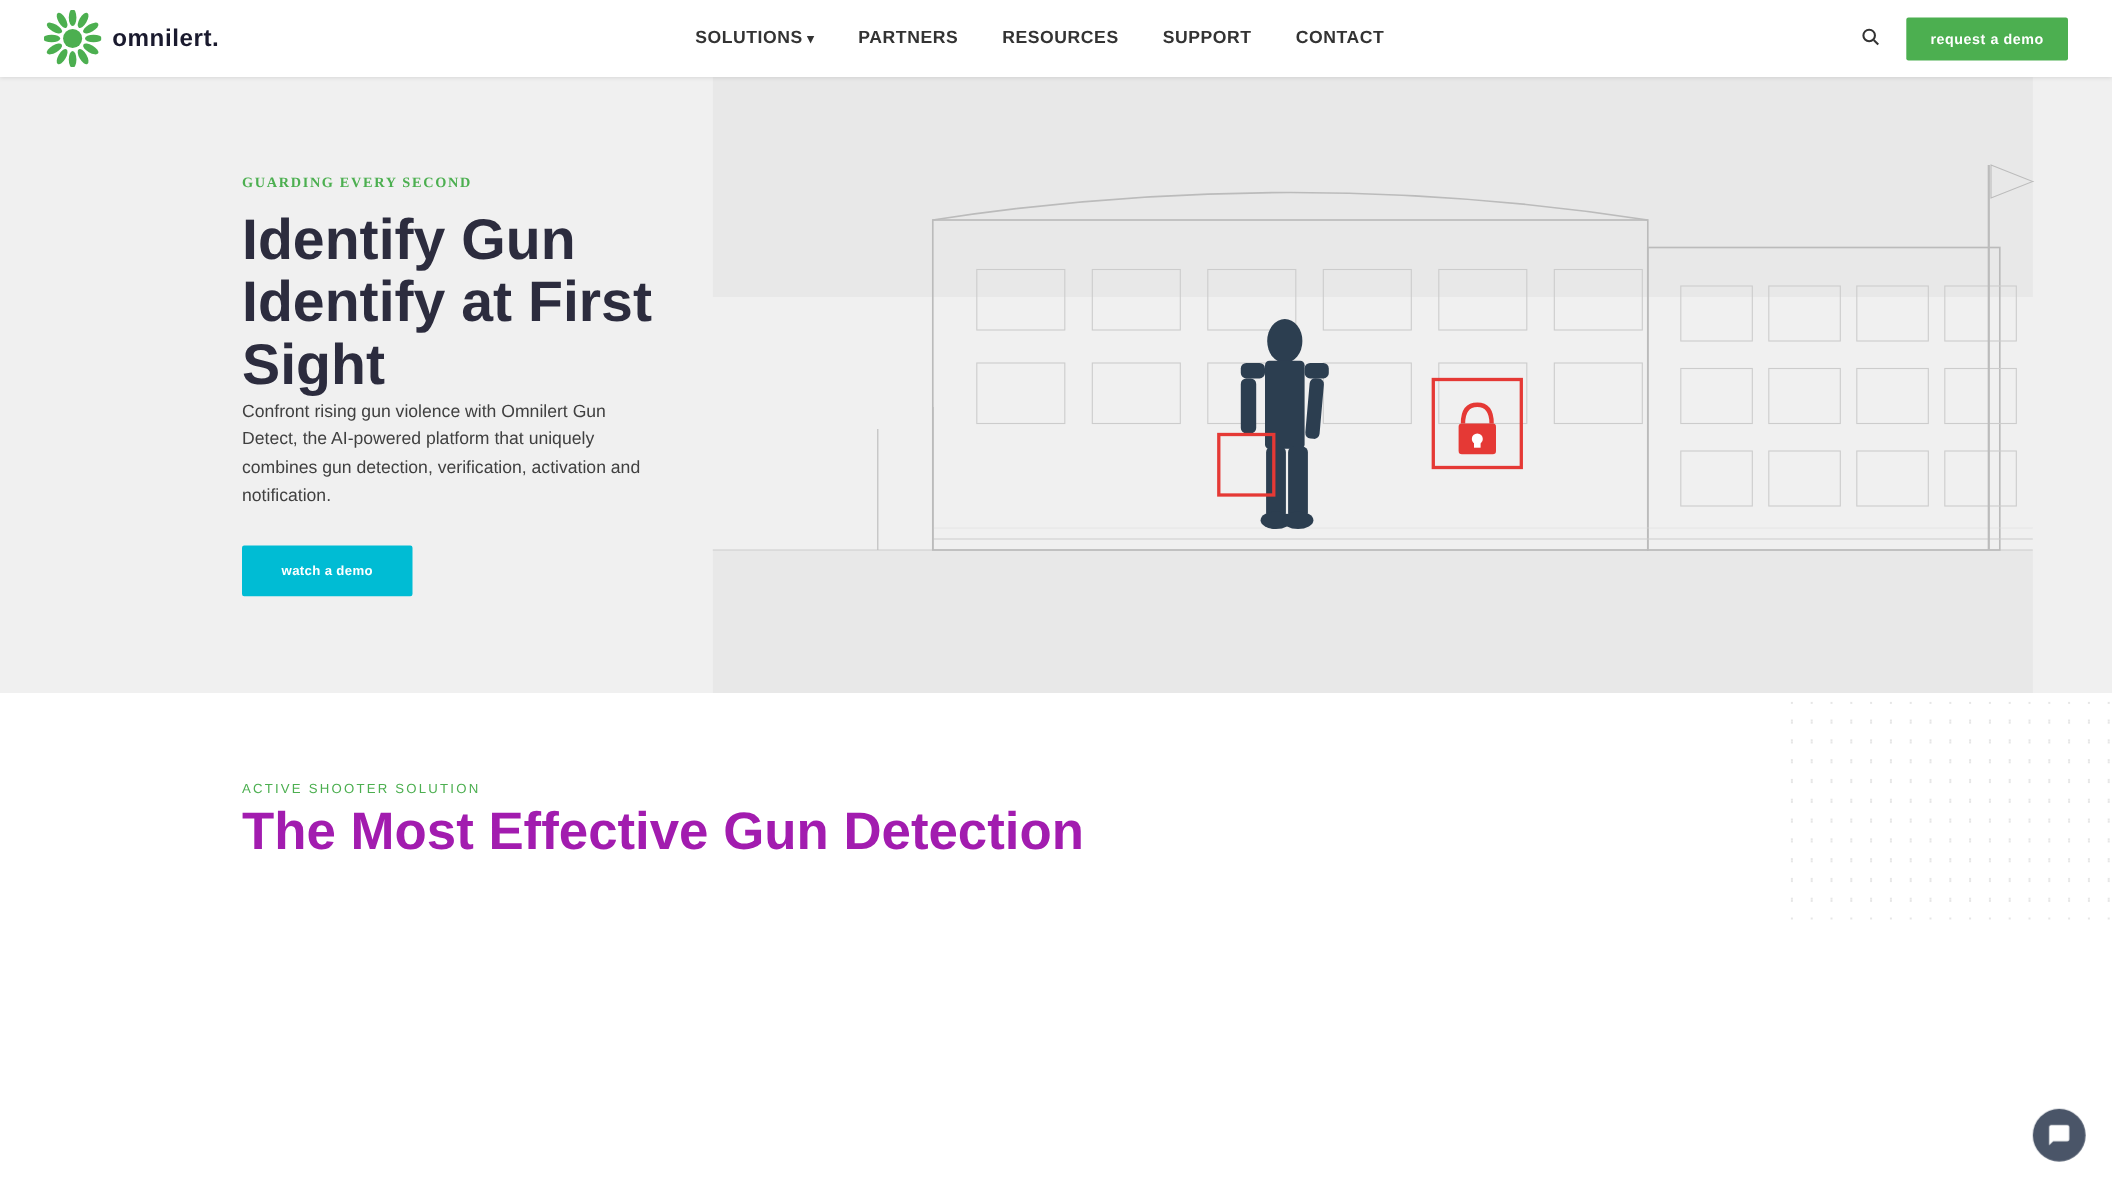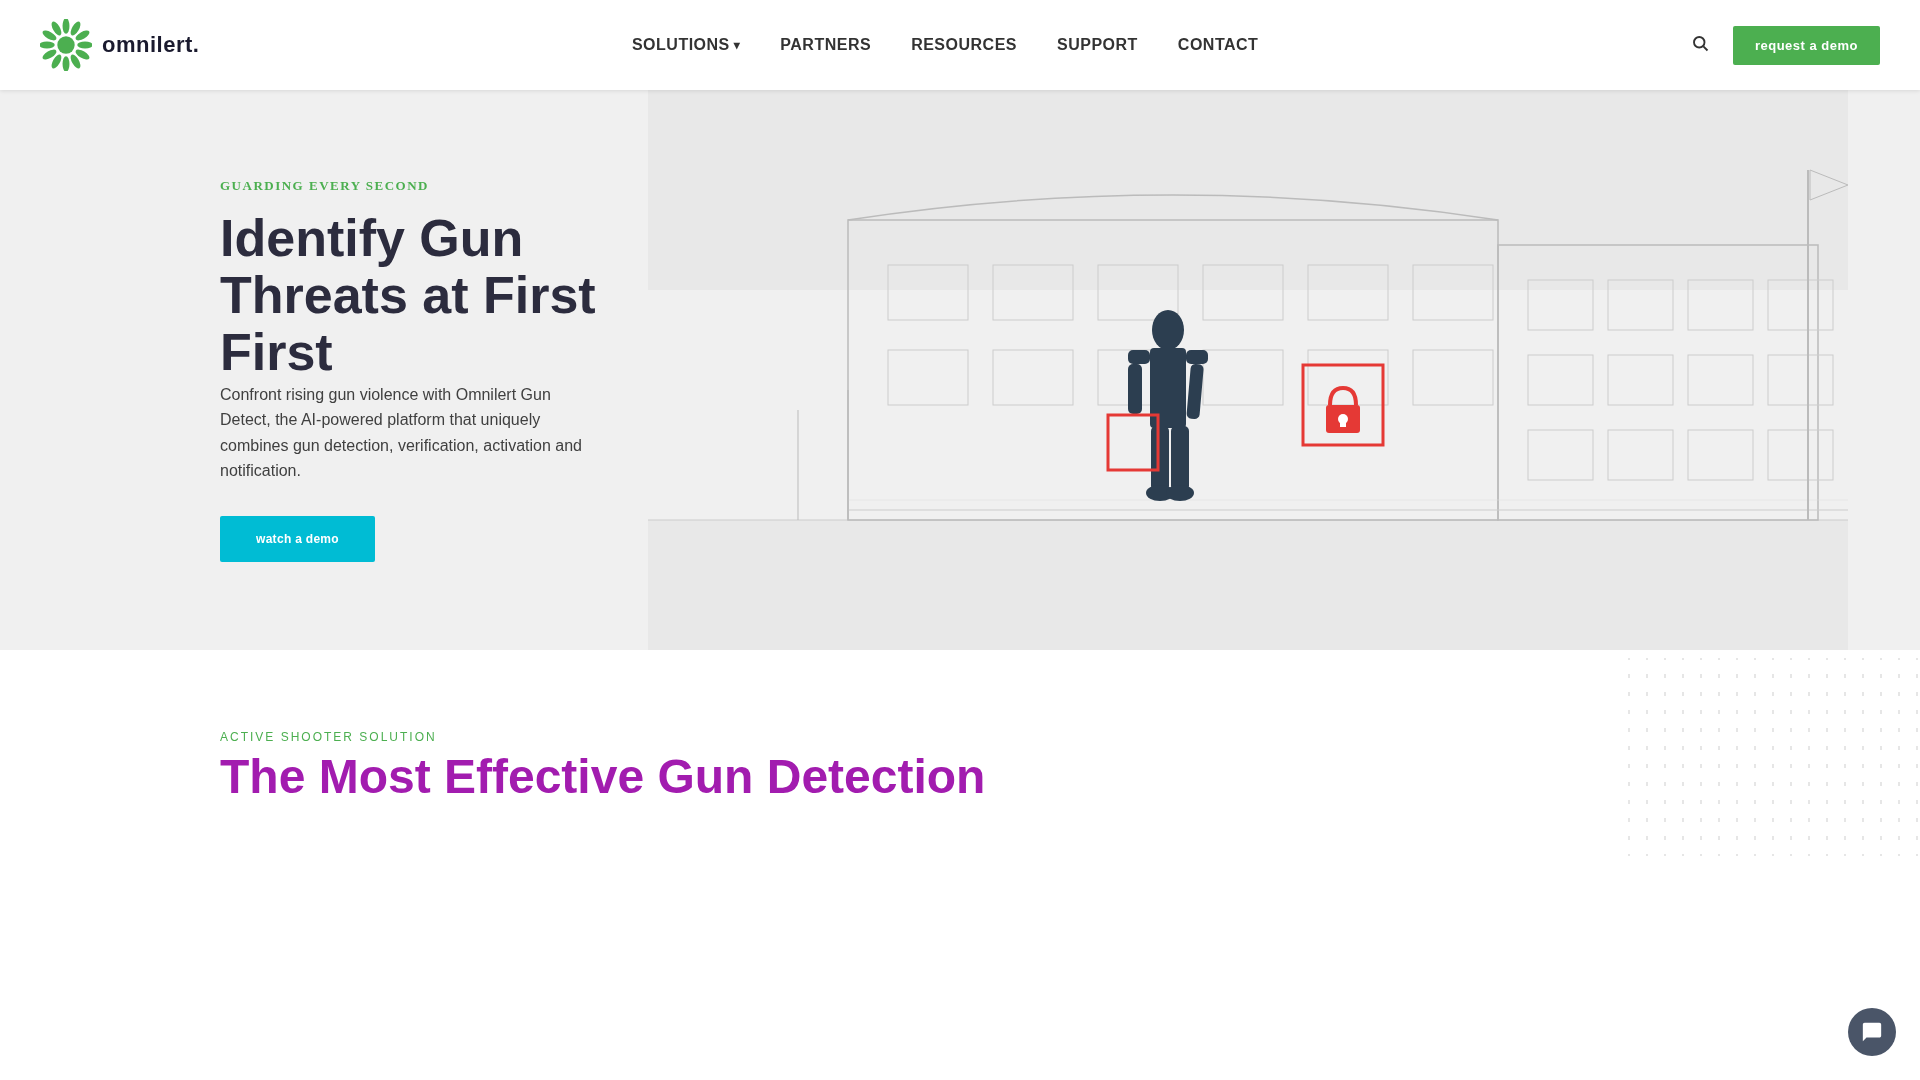--- a/index.html
+++ b/index.html
@@ -4,21 +4,21 @@
   <style>
     * { margin: 0; padding: 0; box-sizing: border-box; }
     body { font-family: 'Arial', sans-serif; background: #fff; overflow-x: hidden; }
 
     
     .navbar {
       display: flex;
       align-items: center;
       justify-content: space-between;
       padding: 0 40px;
-      height: 90px;
+      height: 70px;
       background: #fff;
       box-shadow: 0 1px 4px rgba(0,0,0,0.1);
       position: relative;
       z-index: 100;
     }
     .nav-logo {
       display: flex;
       align-items: center;
       gap: 10px;
     }
@@ -341,22 +341,22 @@
         <circle cx="225" cy="109" r="5" fill="#fff"></circle>
         <rect x="222" y="109" width="6" height="8" fill="#fff"></rect>
       </g>
     </svg>
   </div>
 
   <div class="hero-content">
     <p class="hero-eyebrow">GUARDING EVERY SECOND</p>
     <h1 class="hero-title">
       <span>Identify Gun</span><br>
-      <span>Threats at First</span><br>
-      <span>First</span>
+      <span>Identify at First</span><br>
+      <span>Sight</span>
     </h1>
     <p class="hero-description">Confront rising gun violence with Omnilert Gun Detect, the AI-powered platform that uniquely combines gun detection, verification, activation and notification.</p>
     <button class="watch-demo-btn">watch a demo</button>
   </div>
 </section>
 
 <section class="second-section">
   <div class="dot-pattern"></div>
   <div class="dot-pattern-bottom"></div>
   <p class="second-section-eyebrow">ACTIVE SHOOTER SOLUTION</p>

